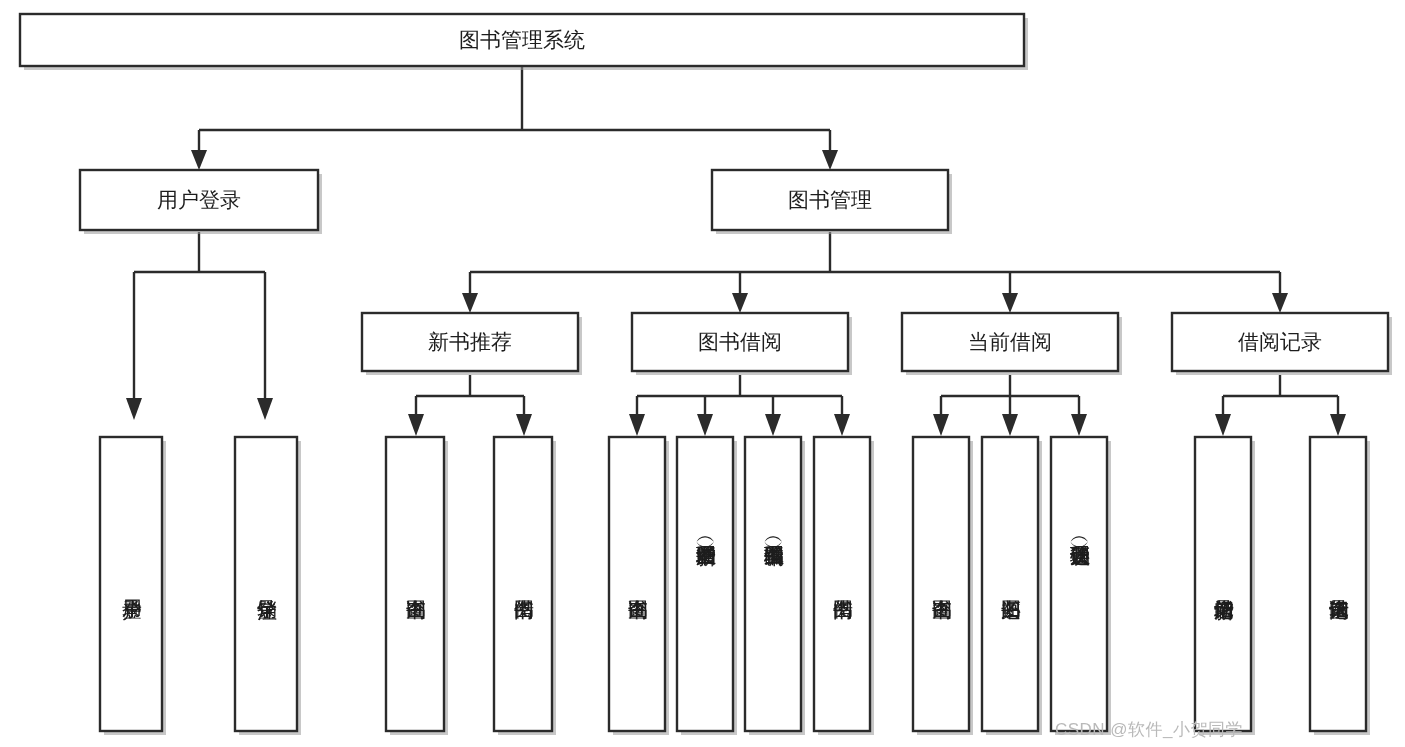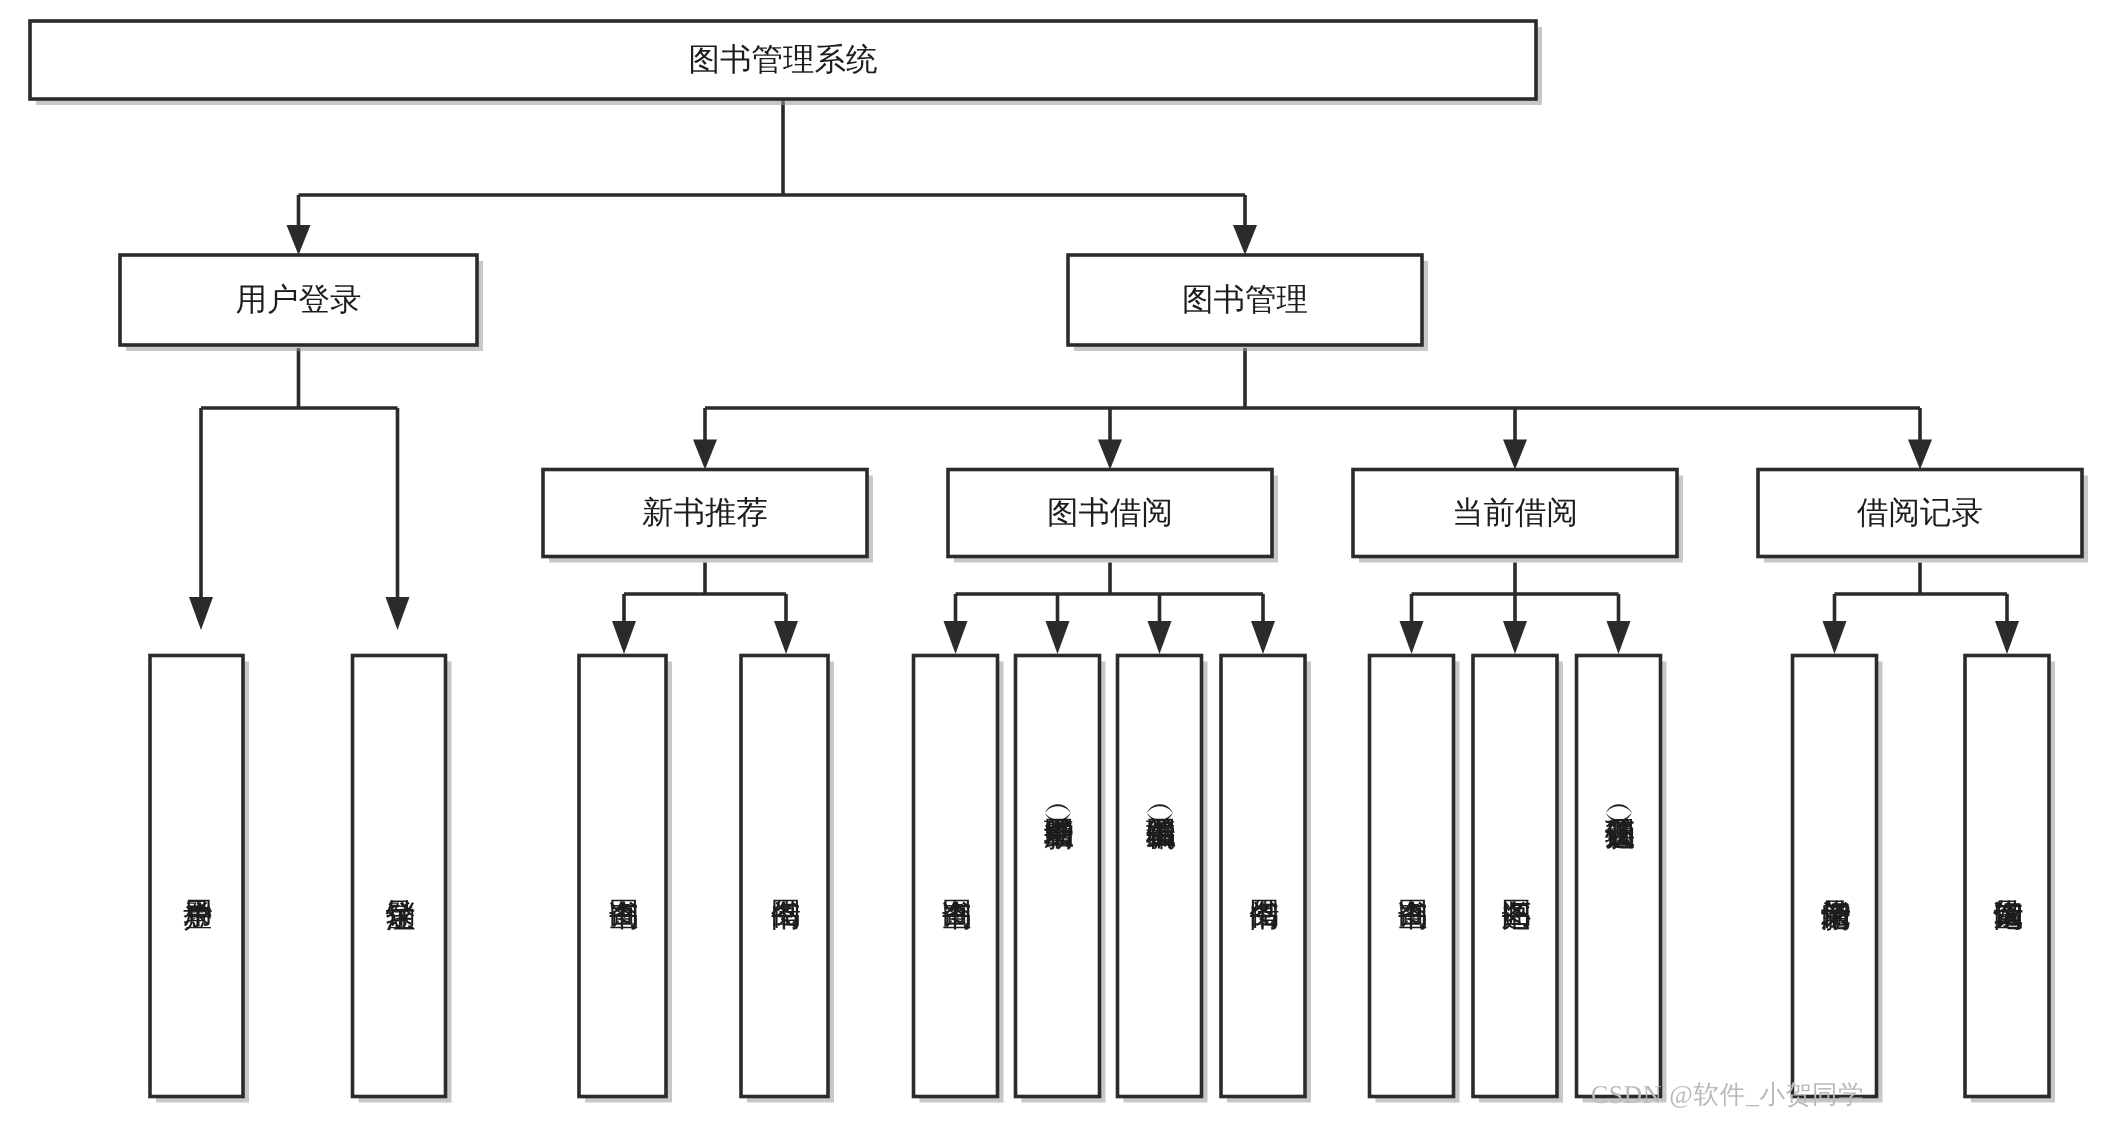--- a/index.html
+++ b/index.html
@@ -54,21 +54,21 @@
   .label-h {
     font-size: 21px;
   }
   .label-v {
     font-size: 20px;
   }
   .watermark {
     position: absolute;
     right: 8px;
     bottom: 6px;
-    font-family: Liberation Serif, serif;
+    font-family: Liberation Sans, sans-serif;
     font-size: 17px;
     color: #b9b9b9;
     letter-spacing: 0.5px;
     white-space: nowrap;
     user-select: none;
   }
 </style>
 </head>
 <body>
 

